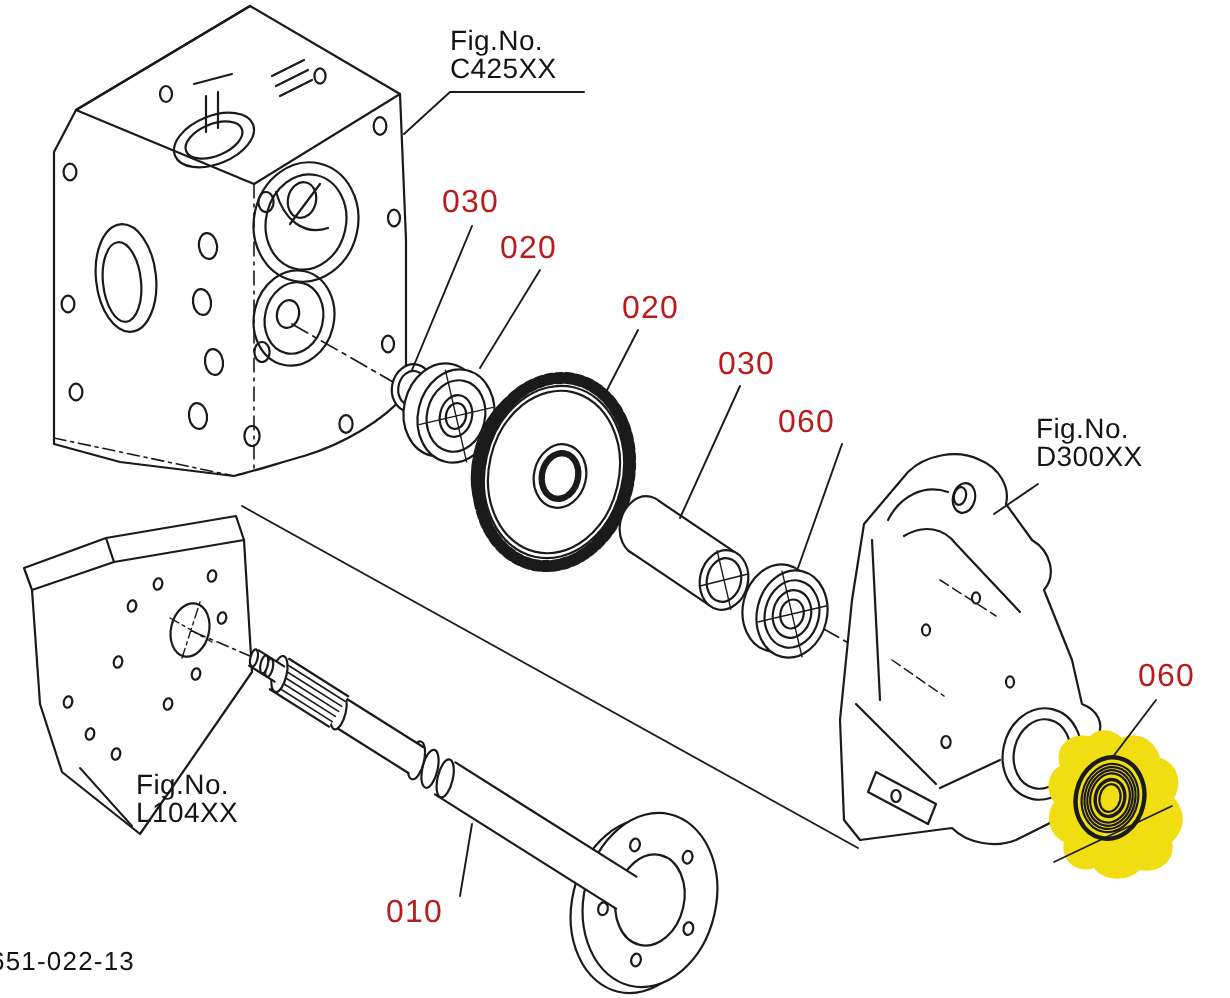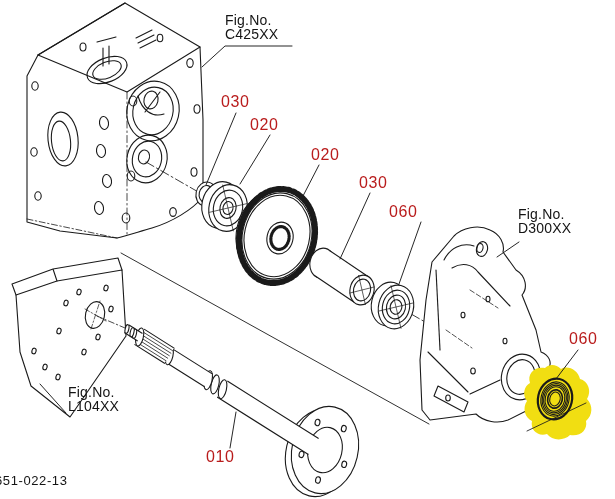--- a/index.html
+++ b/index.html
@@ -223,17 +223,17 @@
   <span>Fig.No.</span>
   <span>L104XX</span>
 </div>
 
 <div class="lbl part-no" style="left:221px;top:93px;">030</div>
 <div class="lbl part-no" style="left:250px;top:116px;">020</div>
 <div class="lbl part-no" style="left:311px;top:146px;">020</div>
 <div class="lbl part-no" style="left:359px;top:174px;">030</div>
 <div class="lbl part-no" style="left:389px;top:203px;">060</div>
 <div class="lbl part-no" style="left:569px;top:330px;">060</div>
-<div class="lbl part-no" style="left:206px;top:448px;text-align:right;">010</div>
+<div class="lbl part-no" style="left:193px;top:448px;text-align:right;">010</div>
 
 <div class="lbl corner" style="left:-5px;top:473px;">651-022-13</div>
 
 </div>
 
 </body></html>

